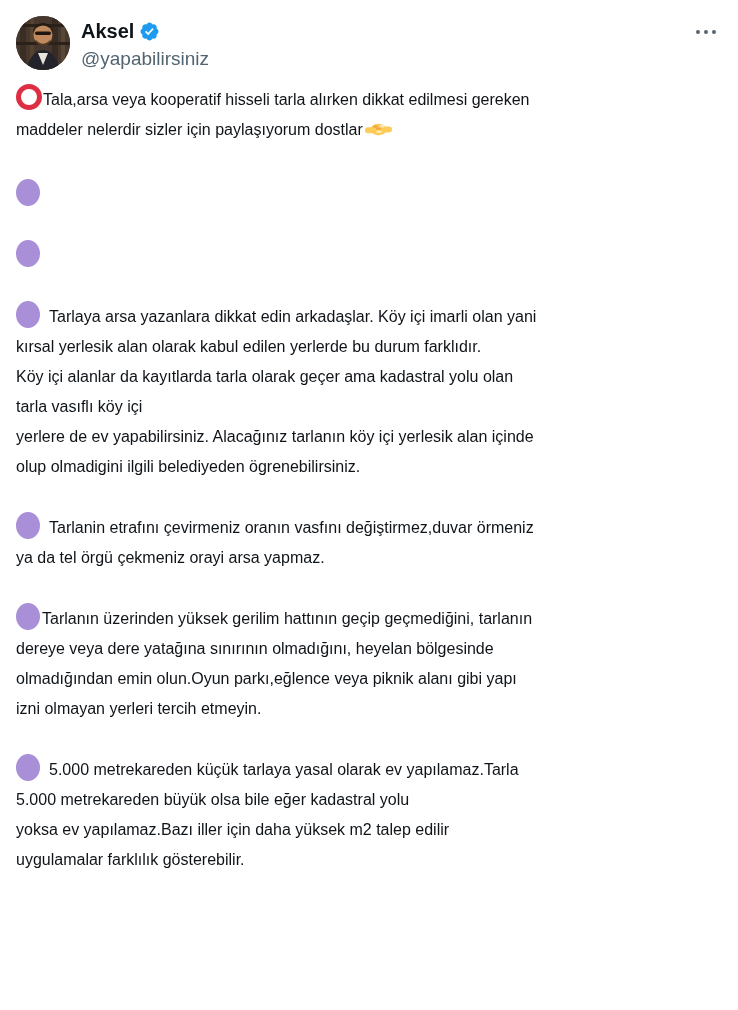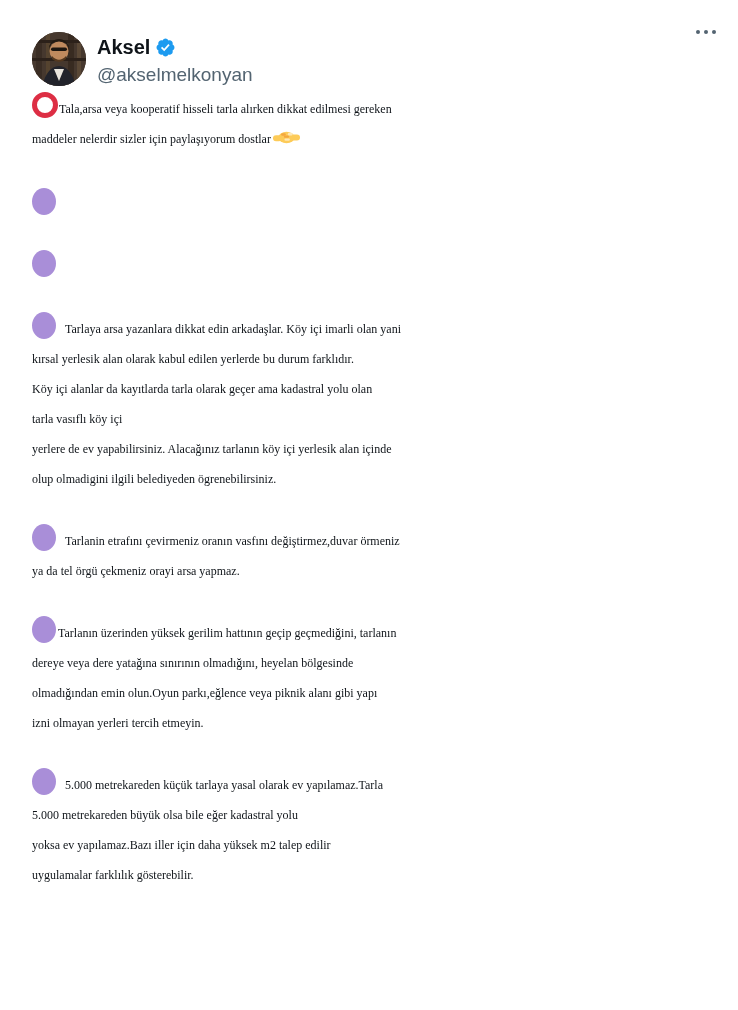--- a/index.html
+++ b/index.html
@@ -2,40 +2,40 @@
 <html><head>
 <meta charset="utf-8">
 <style>
   html, body { margin: 0; padding: 0; background: #ffffff; }
   body {
     width: 738px; height: 1010px;
     font-family: "Liberation Sans", sans-serif;
     color: #0f1419;
     overflow: hidden;
   }
-  .post { position: relative; width: 738px; height: 1010px; box-sizing: border-box; padding: 32px; }
+  .post { position: relative; width: 738px; height: 1010px; box-sizing: border-box; padding: 16px; }
 
   
   .header { display: flex; align-items: flex-start; }
   .avatar {
     width: 54px; height: 54px; border-radius: 50%;
     overflow: hidden; flex: 0 0 auto; background: #4a3c33; cursor: pointer;
   }
   .avatar svg { display: block; width: 54px; height: 54px; }
   .id-block { margin-left: 11px; padding-top: 3px; }
   .name-row { display: flex; align-items: center; gap: 5px; }
   .name { font-size: 20px; font-weight: 700; color: #0f1419; line-height: 24px; cursor: pointer; }
   .badge { display: inline-flex; }
   .badge svg { width: 21px; height: 21px; }
   .handle { font-size: 19px; color: #536471; margin-top: 4px; line-height: 23px; cursor: pointer; }
   .more { position: absolute; right: 18px; top: 26px; display: flex; gap: 4px; padding: 4px; cursor: pointer; }
   .more .dot { width: 4px; height: 4px; border-radius: 50%; background: #536471; }
 
   
-  .body { margin-top: 6px; font-size: 12px; line-height: 30px; color: #0f1419; font-family: Liberation Serif, serif; }
+  .body { margin-top: 14px; font-size: 16px; line-height: 30px; color: #0f1419; }
   .para { margin: 0 0 30px 0; }
   .para:last-child { margin-bottom: 0; }
   .txt { white-space: pre-line; }
 
   
   .emoji { display: inline-block; }
   .emoji.purple {
     width: 24px; height: 27px; border-radius: 50%;
     background: #a98ed8; vertical-align: -6px; margin-right: 9px;
   }
@@ -74,21 +74,21 @@
     </div>
     <div class="id-block">
       <div class="name-row">
         <span class="name">Aksel</span>
         <span class="badge">
           <svg viewBox="0 0 24 24">
               <path fill="#1d9bf0" d="M22.25 12c0-1.43-.88-2.67-2.19-3.34.46-1.39.2-2.9-.81-3.91s-2.52-1.27-3.91-.81c-.66-1.31-1.91-2.19-3.34-2.19s-2.67.88-3.33 2.19c-1.4-.46-2.91-.2-3.92.81s-1.26 2.52-.8 3.91c-1.31.67-2.2 1.91-2.2 3.34s.89 2.67 2.2 3.34c-.46 1.39-.21 2.9.8 3.91s2.52 1.26 3.91.81c.67 1.31 1.91 2.19 3.34 2.19s2.68-.88 3.34-2.19c1.39.45 2.9.2 3.91-.81s1.27-2.52.81-3.91c1.31-.67 2.19-1.91 2.19-3.34zm-11.71 4.2L6.8 12.46l1.41-1.42 2.26 2.26 4.8-5.23 1.47 1.36-6.2 6.77z"></path>
             </svg>
         </span>
       </div>
-      <div class="handle">@akselmelkonyan</div>
+      <div class="handle">@yapabilirsiniz</div>
     </div>
     <div class="more" title="More">
       <span class="dot"></span>
       <span class="dot"></span>
       <span class="dot"></span>
     </div>
   </div>
 
   <div class="body">
     <p class="para tight">

